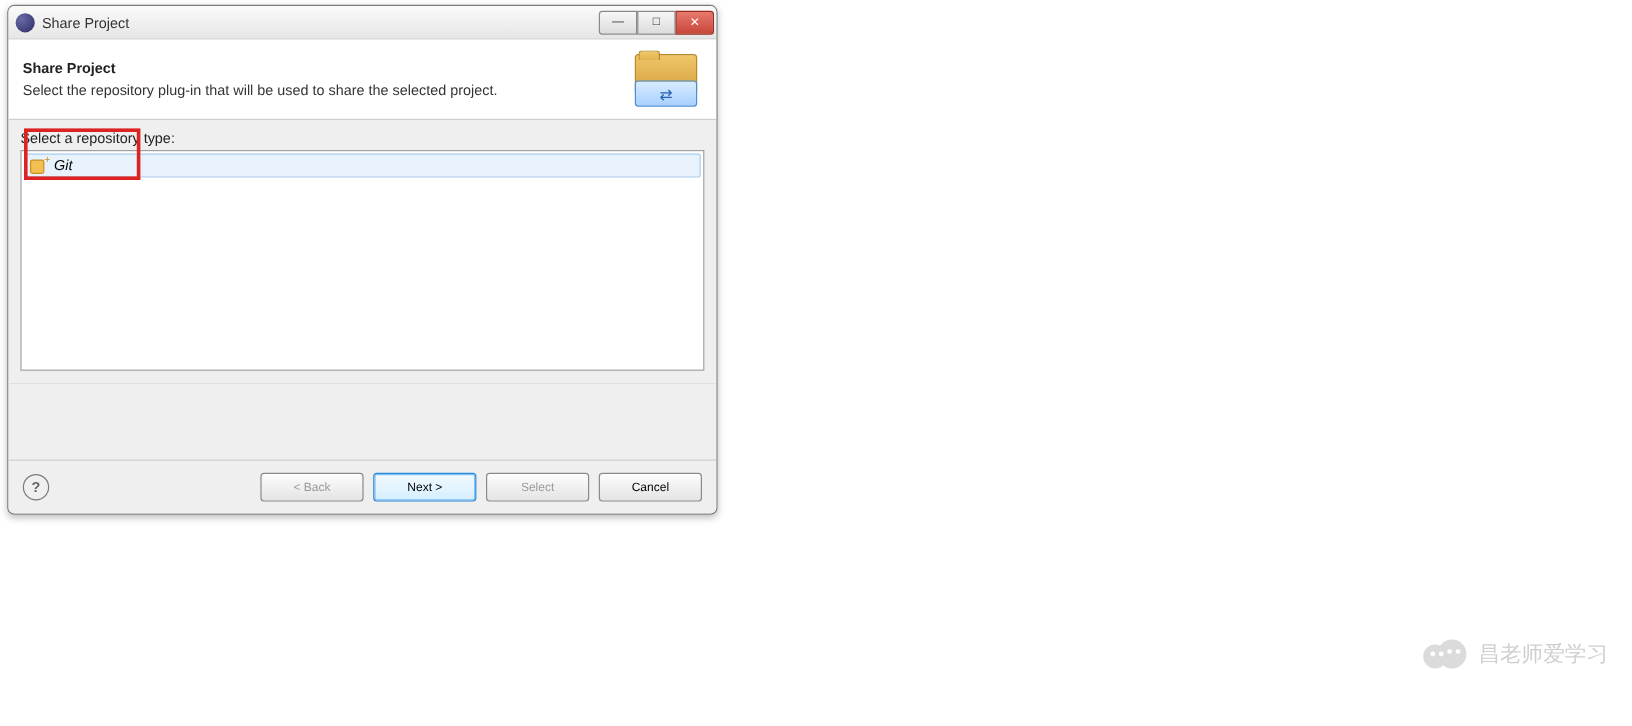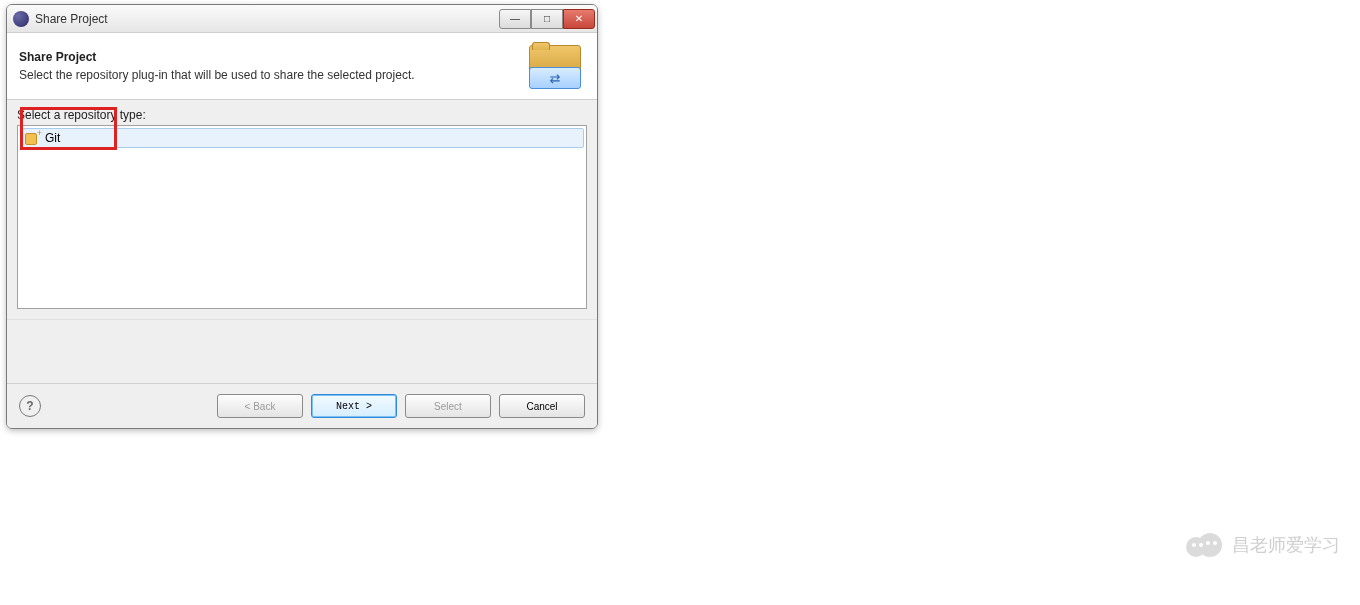--- a/index.html
+++ b/index.html
@@ -108,20 +108,21 @@
   .list-label {
     color: #222;
     margin-bottom: 3px;
     display: block;
   }
   .list-box {
     background: #fff;
     border: 1px solid #a0a0a0;
     height: 184px;
     padding: 2px;
+    font-style: italic;
   }
   .list-item {
     display: flex; align-items: center;
     padding: 2px 4px;
     gap: 4px;
     cursor: default;
     border: 1px solid transparent;
   }
   .list-item.selected {
     background: #e8f2fc;
@@ -178,21 +179,20 @@
     background: linear-gradient(#fdfdfd, #e4e4e4);
     border-radius: 3px;
     font-size: 10px;
     cursor: pointer;
     padding: 0 10px;
   }
   .btn.default {
     border: 1px solid #2e8ad6;
     box-shadow: 0 0 0 1px #7ec1f7 inset;
     background: linear-gradient(#f2faff, #d4eeff);
-    font-family: Liberation Mono, monospace;
   }
   .btn:disabled { color: #9a9a9a; cursor: default; }
   .watermark {
     position: absolute;
     right: 20px; bottom: 42px;
     color: #bfbfbf;
     font-size: 18px;
     display: flex; align-items: center; gap: 10px;
     opacity: 0.75;
   }

